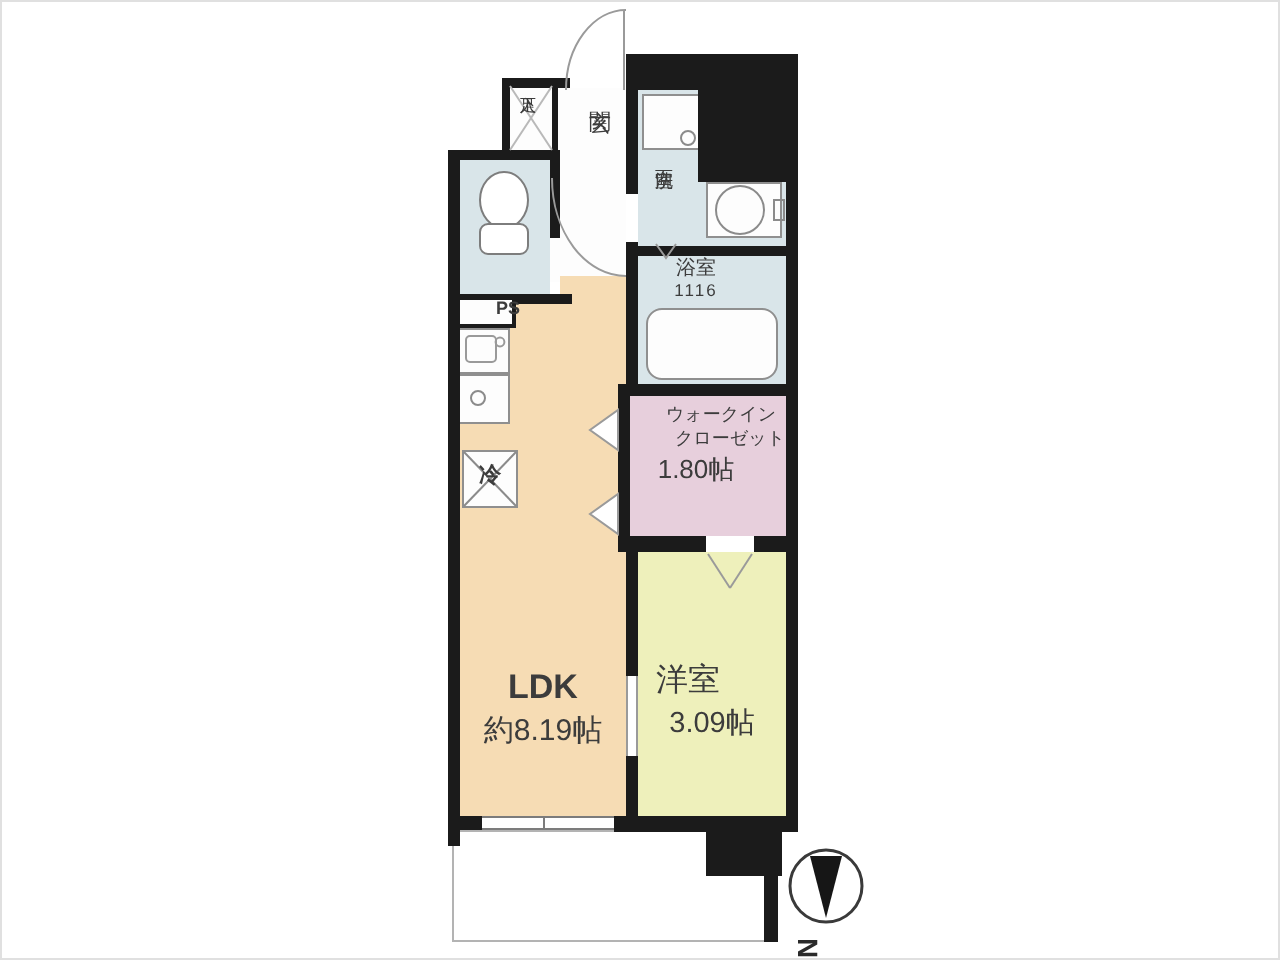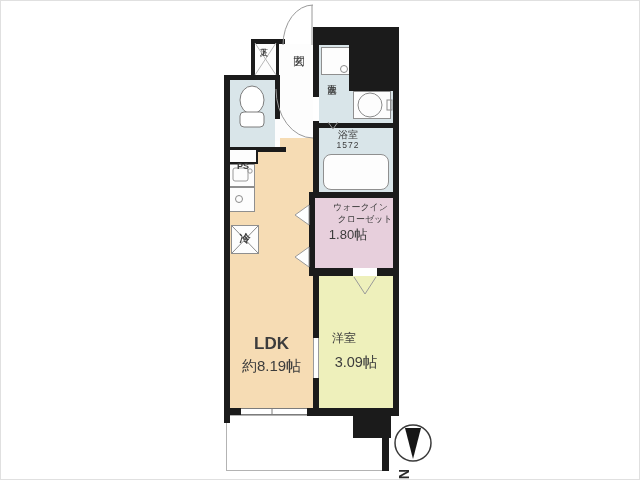--- a/index.html
+++ b/index.html
@@ -111,24 +111,24 @@
       <circle cx="412" cy="442" r="18" fill="#ffffff" stroke="#3a3a3a" stroke-width="1.5"></circle>
       <polygon points="404,427 420,427 412,458" fill="#161616"></polygon>
       <text x="404" y="474" font-size="14" font-weight="bold" fill="#2a2a2a" transform="rotate(90 404 468)" font-family="Liberation Sans, sans-serif">N</text>
     </g>
   </svg>
 
   <div class="vlbl" style="left:292px;top:45px;font-size:11px;z-index:8;">玄関</div>
   <div class="vlbl" style="left:258px;top:41px;font-size:8px;letter-spacing:0;z-index:8;">下足入</div>
   <div class="vlbl" style="left:326px;top:77px;font-size:9px;letter-spacing:0;z-index:8;">洗面室</div>
   <div class="lbl" style="left:318px;top:128px;width:58px;font-size:10px;z-index:8;">浴室</div>
-  <div class="lbl" style="left:318px;top:140px;width:58px;font-size:8.5px;letter-spacing:1px;z-index:8;">1572</div>
+  <div class="lbl" style="left:318px;top:140px;width:58px;font-size:8.5px;letter-spacing:1px;z-index:8;">1116</div>
   <div class="lbl" style="left:314px;top:202px;width:78px;font-size:9px;z-index:8;padding-left:13px;">ウォークイン</div>
   <div class="lbl" style="left:314px;top:214px;width:100px;font-size:9px;z-index:8;">クローゼット</div>
   <div class="lbl" style="left:314px;top:227px;width:66px;font-size:13px;z-index:8;">1.80帖</div>
   <div class="lbl" style="left:229px;top:334px;width:83px;font-size:17px;font-weight:700;z-index:8;">LDK</div>
   <div class="lbl" style="left:223px;top:357px;width:95px;font-size:15px;z-index:8;">約8.19帖</div>
-  <div class="lbl" style="left:318px;top:331px;width:50px;font-size:12px;z-index:8;">洋室</div>
+  <div class="lbl" style="left:318px;top:331px;width:50px;font-size:16px;z-index:8;">洋室</div>
   <div class="lbl" style="left:318px;top:354px;width:74px;font-size:14.5px;z-index:8;">3.09帖</div>
-  <div class="lbl" style="left:227px;top:149px;width:30px;font-size:9px;font-weight:bold;z-index:8;margin-top:12px;">PS</div>
+  <div class="lbl" style="left:238px;top:149px;width:30px;font-size:9px;font-weight:bold;z-index:8;">PS</div>
   <div class="lbl" style="left:230px;top:231px;width:28px;font-size:11px;font-weight:bold;z-index:8;">冷</div>
 
 </div>
 
 </body></html>

